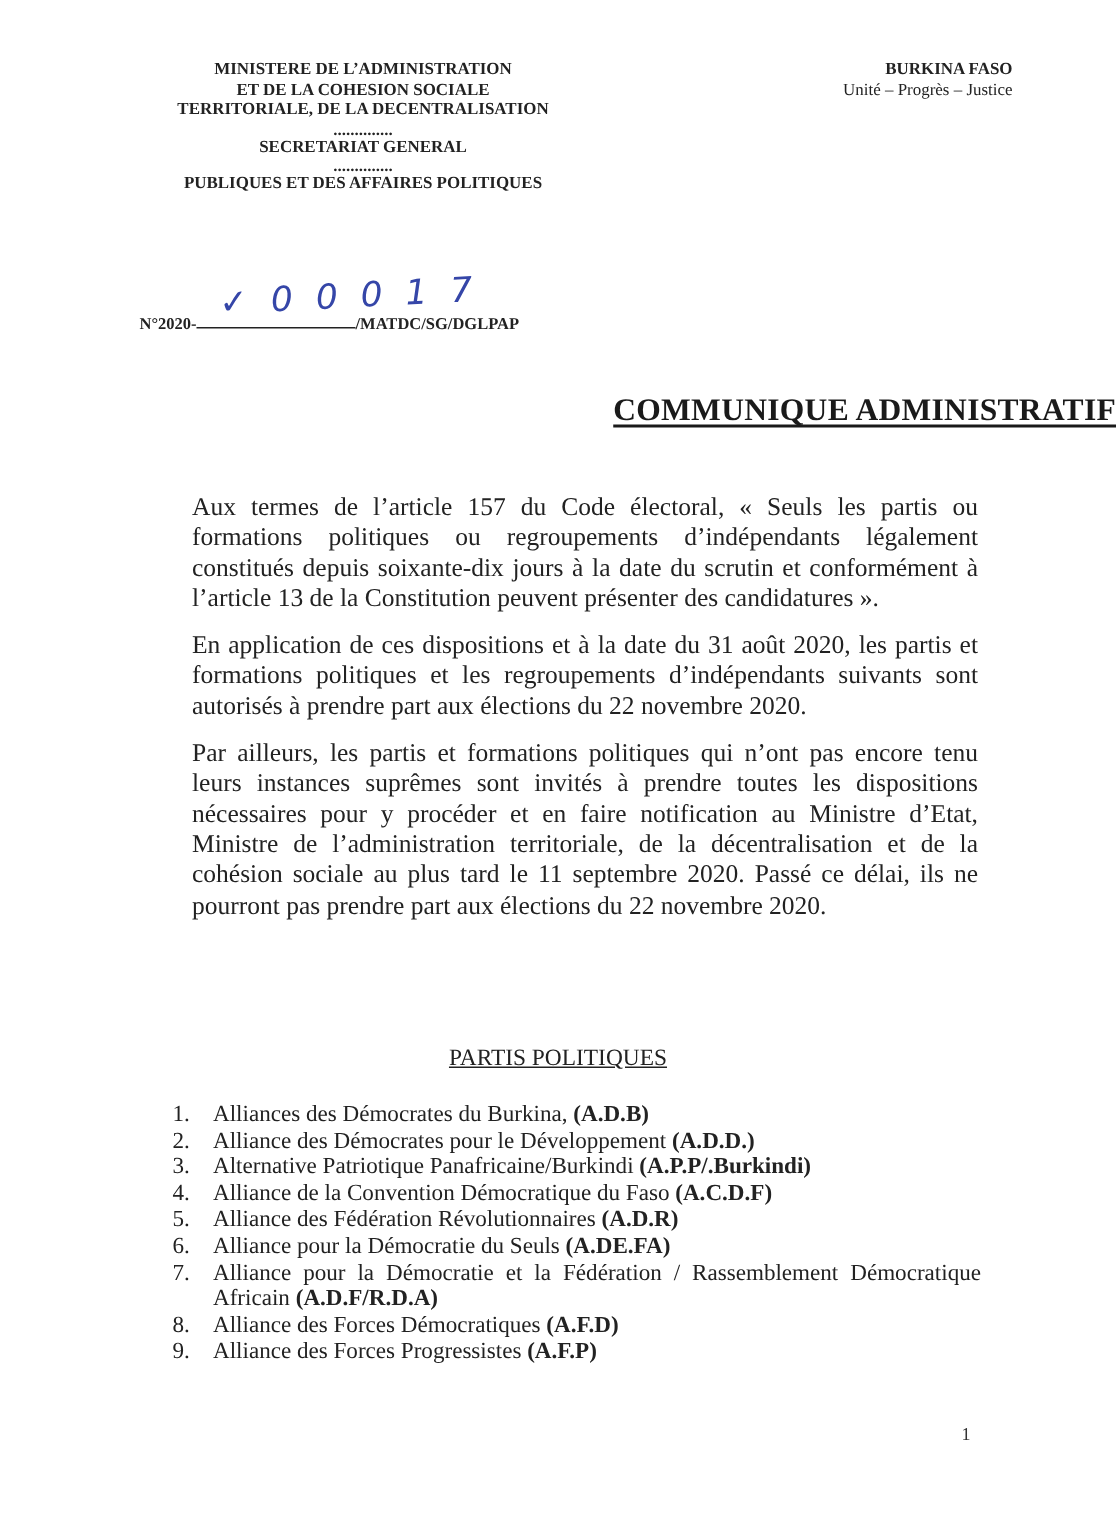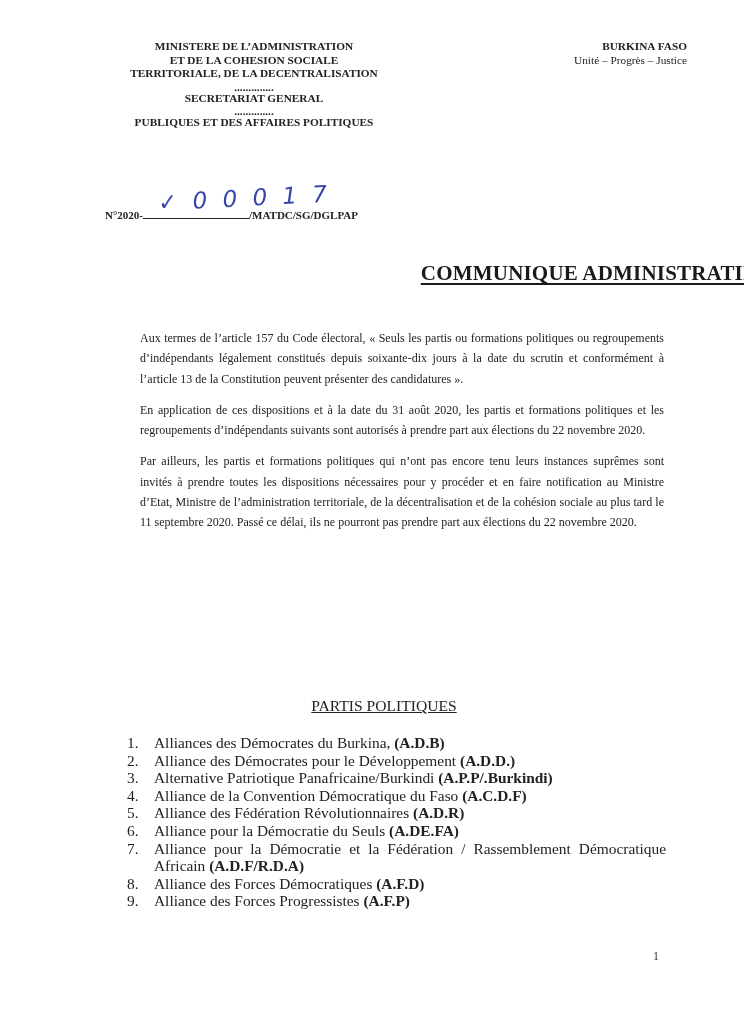--- a/index.html
+++ b/index.html
@@ -1,20 +1,20 @@
 <!DOCTYPE html>
 <html><head>
   <meta charset="utf-8">
   <style>
     html, body { margin: 0; padding: 0; }
     body {
       width: 744px; height: 1024px; background: #ffffff; position: relative; overflow: hidden;
       font-family: "Liberation Serif", "DejaVu Serif", serif; color: #1a1a1a;
     }
-    .page { position: absolute; left: 12px; top: 0; width: 594px; height: 1024px; }
+    .page { position: absolute; left: 0; top: 0; width: 594px; height: 1024px; }
     .hdr-left {
       position: absolute; left: 92px; top: 40px; width: 300px; text-align: center;
       font-weight: bold; font-size: 11.3px; line-height: 13.5px; color: #222;
     }
     .hdr-left .dots { font-weight: bold; letter-spacing: 0px; line-height: 9px; margin-top: 2px; }
     .hdr-right {
       position: absolute; left: 505px; top: 40px; width: 170px; text-align: right;
       font-size: 11.3px; line-height: 13.5px; color: #222;
     }
     .hdr-right .country { font-weight: bold; }
@@ -27,21 +27,21 @@
       position: absolute; left: 146px; top: 185px; font-family: "DejaVu Sans", sans-serif;
       font-size: 23px; color: #3546a8; letter-spacing: 4px; transform: rotate(-3deg); font-style: italic;
     }
     .title {
       position: absolute; left: 0; width: 744px; top: 261px; text-align: right;
       font-weight: bold; font-size: 21px; text-decoration: underline; text-underline-offset: 3px;
       letter-spacing: 0.2px; color: #1a1a1a;
     }
     .body {
       position: absolute; left: 128px; top: 328px; width: 524px;
-      font-size: 12px; line-height: 20.3px; text-align: justify; color: #222;
+      font-size: 17px; line-height: 20.3px; text-align: justify; color: #222;
     }
     .body p { margin: 0 0 11px 0; }
     .sec-title {
       position: absolute; left: 0; width: 744px; top: 697px; text-align: center;
       font-weight: normal; font-size: 15.6px; text-decoration: underline; color: #222;
     }
     .list {
       position: absolute; left: 112px; top: 734px; width: 542px; margin: 0; padding: 0; list-style: none;
       font-size: 15.4px; line-height: 17.6px; color: #222;
     }

